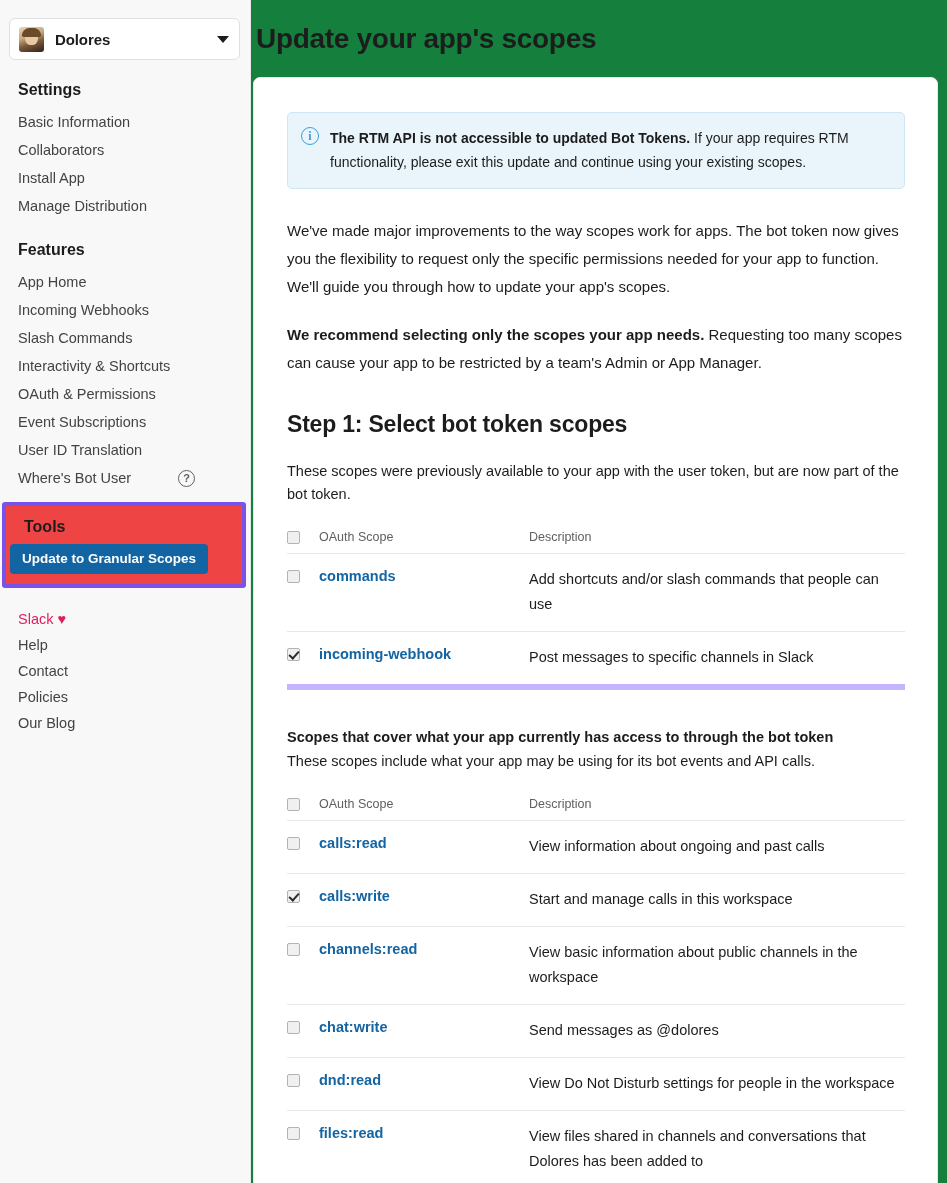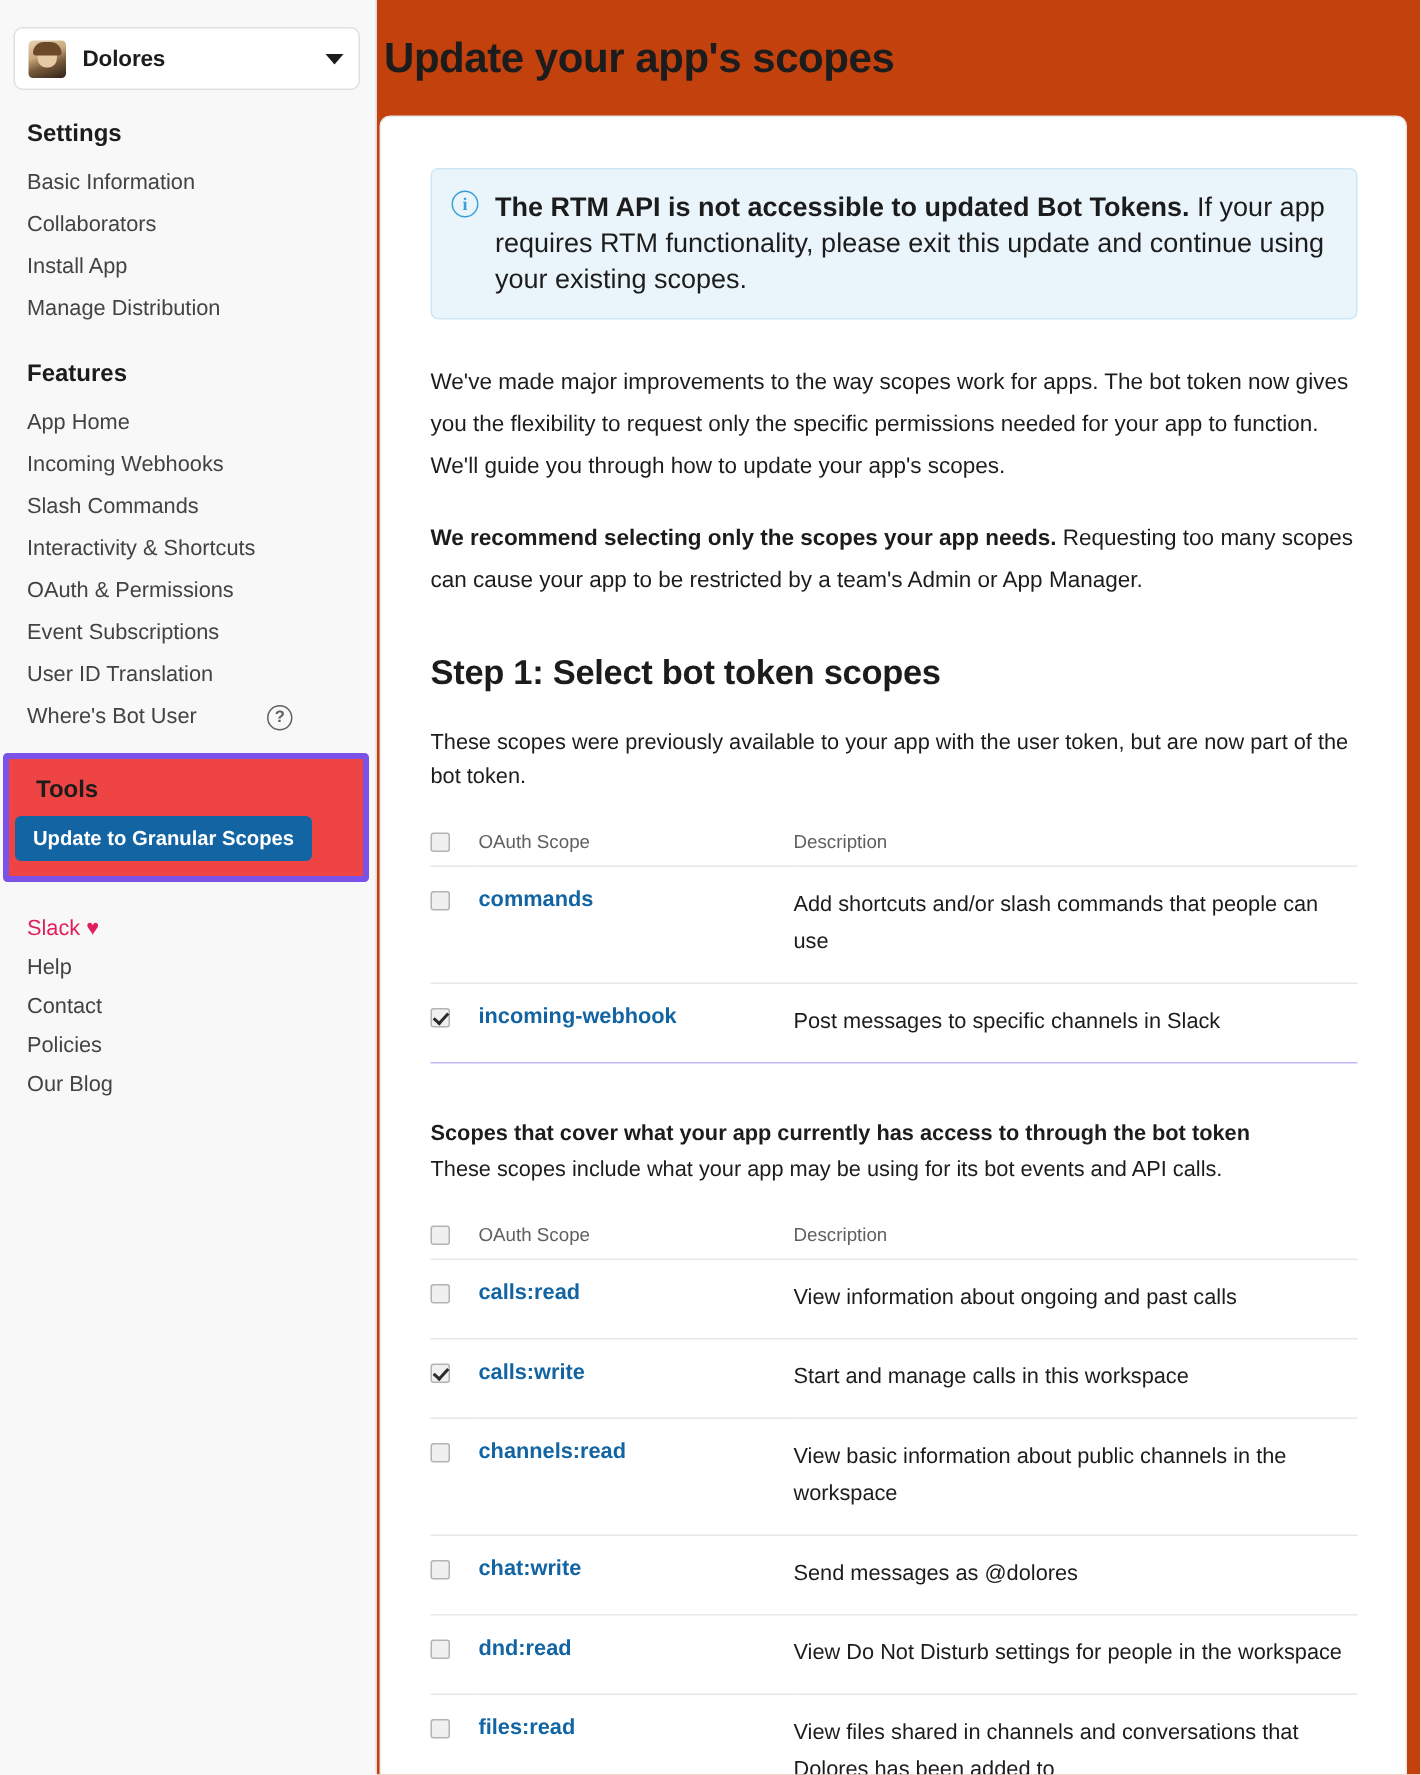--- a/index.html
+++ b/index.html
@@ -106,21 +106,21 @@
   .footer-links { margin-top: 18px; }
   .footer-links .nav-link { padding-top: 4px; padding-bottom: 4px; }
   .slack-love { color: #e01e5a; }
   .heart { color: #e01e5a; }
 
   
   #main {
     flex: 1 1 auto;
     padding: 0;
     overflow: hidden;
-    background: #c2410c;
+    background: #15803d;
   }
   .page-title {
     font-size: 28px; font-weight: 700; color: #1d1c1d;
     margin: 23px 0 0 0; padding-left: 5px;
     letter-spacing: -0.3px;
   }
   .content-card {
     margin: 22px 9px 0 2px;
     background: #fff;
     border: 1px solid #e8e8e8;
@@ -141,21 +141,21 @@
     flex: 0 0 18px;
     width: 18px; height: 18px; border-radius: 50%;
     border: 1.5px solid #3aa0d8;
     color: #3aa0d8;
     font-size: 12px; font-weight: 700;
     display: flex; align-items: center; justify-content: center;
     line-height: 1; margin-top: 1px; font-family: "Liberation Serif", serif;
   }
   .info-text {
     margin-left: 11px;
-    font-size: 18px; color: #1d1c1d; line-height: 24px;
+    font-size: 14px; color: #1d1c1d; line-height: 24px;
   }
   .info-text b { font-weight: 700; }
 
   .body-para {
     font-size: 15px; color: #1d1c1d;
     line-height: 28px;
     margin: 0 0 20px 0;
   }
   .body-para b { font-weight: 700; }
 
@@ -181,21 +181,21 @@
     font-size: 12.5px; font-weight: 400; color: #616061;
     padding: 6px 0 9px 0;
     border-bottom: 1px solid #e8e8e8;
     vertical-align: middle;
   }
   table.scopes td {
     padding: 13px 0 14px 0;
     border-bottom: 1px solid #e8e8e8;
     vertical-align: top;
   }
-  table.scopes tr:last-child td { border-bottom: 1px solid #c4b5fd; }
+  table.scopes tr:last-child td { border-bottom: 6px solid #c4b5fd; }
   .scope-link {
     font-size: 14.5px; color: #1264a3; font-weight: 700;
     text-decoration: none; cursor: pointer;
   }
   .scope-desc {
     font-size: 14.5px; color: #1d1c1d; line-height: 25px;
   }
   .cb {
     width: 13px; height: 13px;
     border: 1px solid #b3b3b3;

